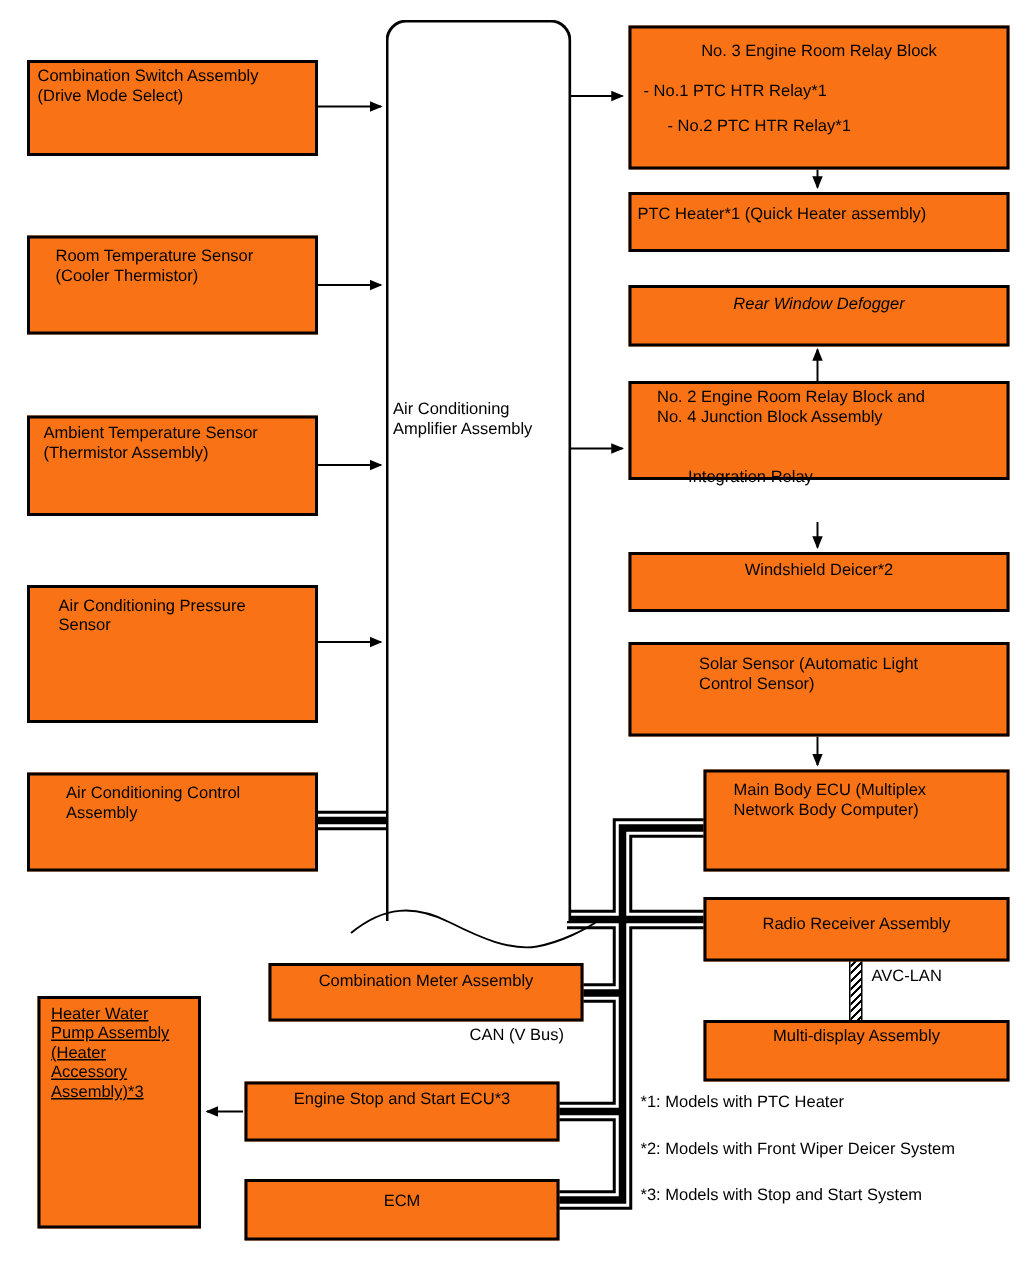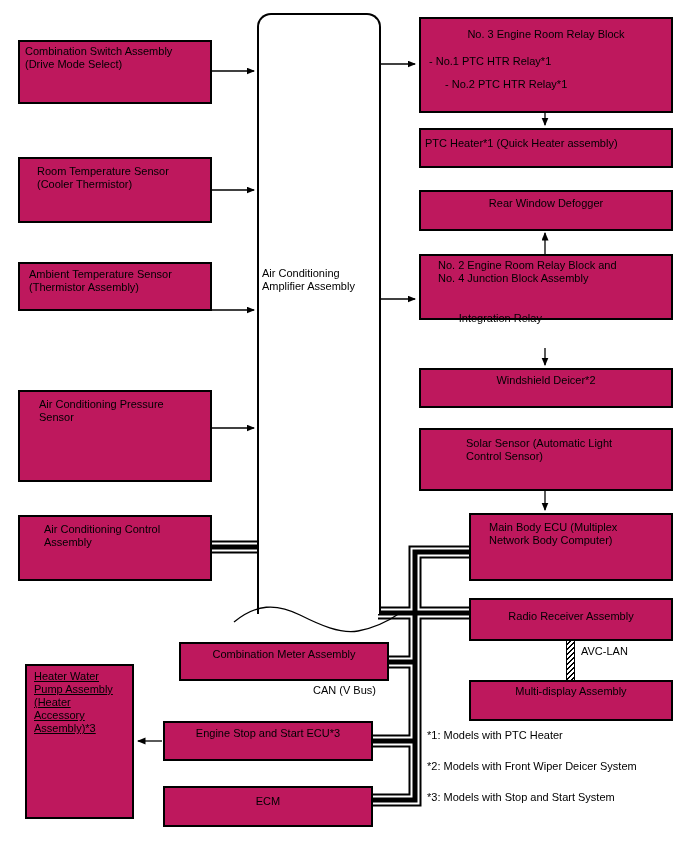--- a/index.html
+++ b/index.html
@@ -4,21 +4,21 @@
 <style>
   html,body { margin:0; padding:0; background:#ffffff; }
   #stage {
     position:relative; width:688px; height:852px; background:#ffffff;
     font-family:"Liberation Sans", "DejaVu Sans", sans-serif;
     font-size:11px; line-height:13px; color:#000;
     overflow:hidden;
   }
   .box {
     position:absolute; box-sizing:border-box;
-    border:2px solid #000; background:#be185d; z-index:1;
+    border:2px solid #000; background:#f97316; z-index:1;
   }
   .lbl { position:absolute; z-index:3; white-space:nowrap; }
   .center { text-align:center; }
   svg.layer { position:absolute; left:0; top:0; z-index:0; }
   svg.toplayer { position:absolute; left:0; top:0; z-index:2; pointer-events:none; }
   .busline  { fill:none; stroke:#000; stroke-width:13; }
   .busgap   { fill:none; stroke:#fff; stroke-width:9; }
   .buscore  { fill:none; stroke:#000; stroke-width:5; }
   .thin     { stroke:#000; stroke-width:1.3; fill:none; }
   .avclan {
@@ -105,21 +105,21 @@
   <div class="box" style="left:18px; top:40px; width:194px; height:64px; padding:3px 4px 0 5px;">
     <div>Combination Switch Assembly</div>
     <div>(Drive Mode Select)</div>
   </div>
 
   <div class="box" style="left:18px; top:157px; width:194px; height:66px; padding:6px 4px 0 17px;">
     <div>Room Temperature Sensor</div>
     <div>(Cooler Thermistor)</div>
   </div>
 
-  <div class="box" style="left:18px; top:262px; width:194px; height:49px; padding:4px 4px 0 9px;">
+  <div class="box" style="left:18px; top:277px; width:194px; height:67px; padding:4px 4px 0 9px;">
     <div>Ambient Temperature Sensor</div>
     <div>(Thermistor Assembly)</div>
   </div>
 
   <div class="box" style="left:18px; top:390px; width:194px; height:92px; padding:6px 4px 0 19px;">
     <div>Air Conditioning Pressure</div>
     <div>Sensor</div>
   </div>
 
   <div class="box" style="left:18px; top:515px; width:194px; height:66px; padding:6px 4px 0 24px;">
@@ -144,21 +144,21 @@
   <div class="box" style="left:419px; top:17px; width:254px; height:96px; padding-top:9px;">
     <div class="center">No. 3 Engine Room Relay Block</div>
     <div style="margin:14px 0 0 8px;">- No.1 PTC HTR Relay*1</div>
     <div style="margin:10px 0 0 24px;">- No.2 PTC HTR Relay*1</div>
   </div>
 
   <div class="box" style="left:419px; top:128px; width:254px; height:40px; padding:7px 2px 0 4px;">
     <div>PTC Heater*1 (Quick Heater assembly)</div>
   </div>
 
-  <div class="box" style="left:419px; top:190px; width:254px; height:41px; padding-top:5px;">
+  <div class="box" style="left:419px; top:190px; width:254px; height:41px; padding-top:5px;font-style:italic;">
     <div class="center">Rear Window Defogger</div>
   </div>
 
   <div class="box" style="left:419px; top:254px; width:254px; height:66px; padding:3px 2px 0 17px;">
     <div>No. 2 Engine Room Relay Block and</div>
     <div>No. 4 Junction Block Assembly</div>
     <div style="margin:27px 0 0 14px;">- Integration Relay</div>
   </div>
 
   <div class="box" style="left:419px; top:368px; width:254px; height:40px; padding-top:4px;">

